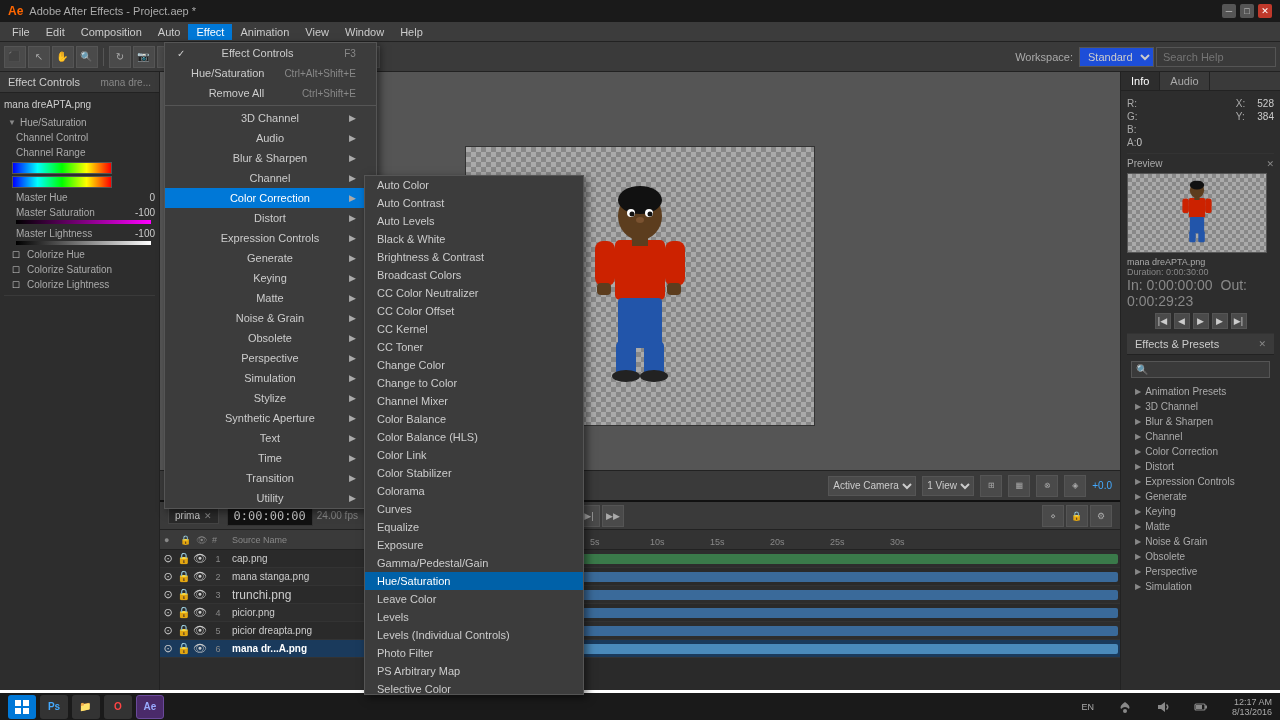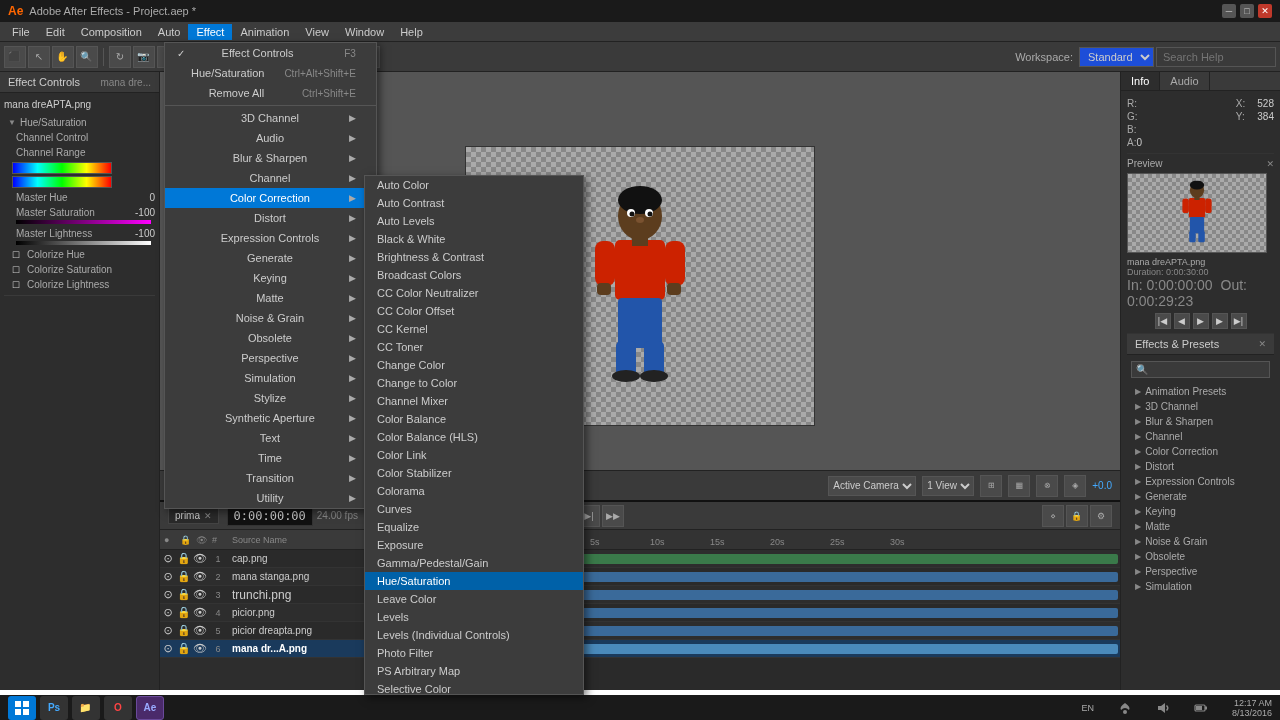--- a/index.html
+++ b/index.html
@@ -745,21 +745,21 @@
   <div class="submenu-item highlighted" style="background:#0061a8;color:#fff;">Hue/Saturation</div>
   <div class="submenu-item">Leave Color</div>
   <div class="submenu-item">Levels</div>
   <div class="submenu-item">Levels (Individual Controls)</div>
   <div class="submenu-item">Photo Filter</div>
   <div class="submenu-item">PS Arbitrary Map</div>
   <div class="submenu-item">Selective Color</div>
 
 </div>
 
-<div style="position:fixed;bottom:0;left:0;right:0;height:30px;background:#1a1a1a;border-top:5px solid #ffffff;display:flex;align-items:center;padding:0 8px;gap:4px;z-index:500;">
+<div style="position:fixed;bottom:0;left:0;right:0;height:30px;background:#1a1a1a;border-top:3px solid #ffffff;display:flex;align-items:center;padding:0 8px;gap:4px;z-index:500;">
   <div style="width:28px;height:24px;background:#0078d7;border-radius:3px;display:flex;align-items:center;justify-content:center;cursor:pointer;">
     <svg width="14" height="14" viewBox="0 0 14 14">
       <rect x="0" y="0" width="6" height="6" fill="#fff"></rect>
       <rect x="8" y="0" width="6" height="6" fill="#fff"></rect>
       <rect x="0" y="8" width="6" height="6" fill="#fff"></rect>
       <rect x="8" y="8" width="6" height="6" fill="#fff"></rect>
     </svg>
   </div>
   <div style="width:28px;height:24px;background:#333;border-radius:3px;display:flex;align-items:center;justify-content:center;cursor:pointer;">
     <span style="color:#4af;font-size:10px;font-weight:bold;">Ps</span>

